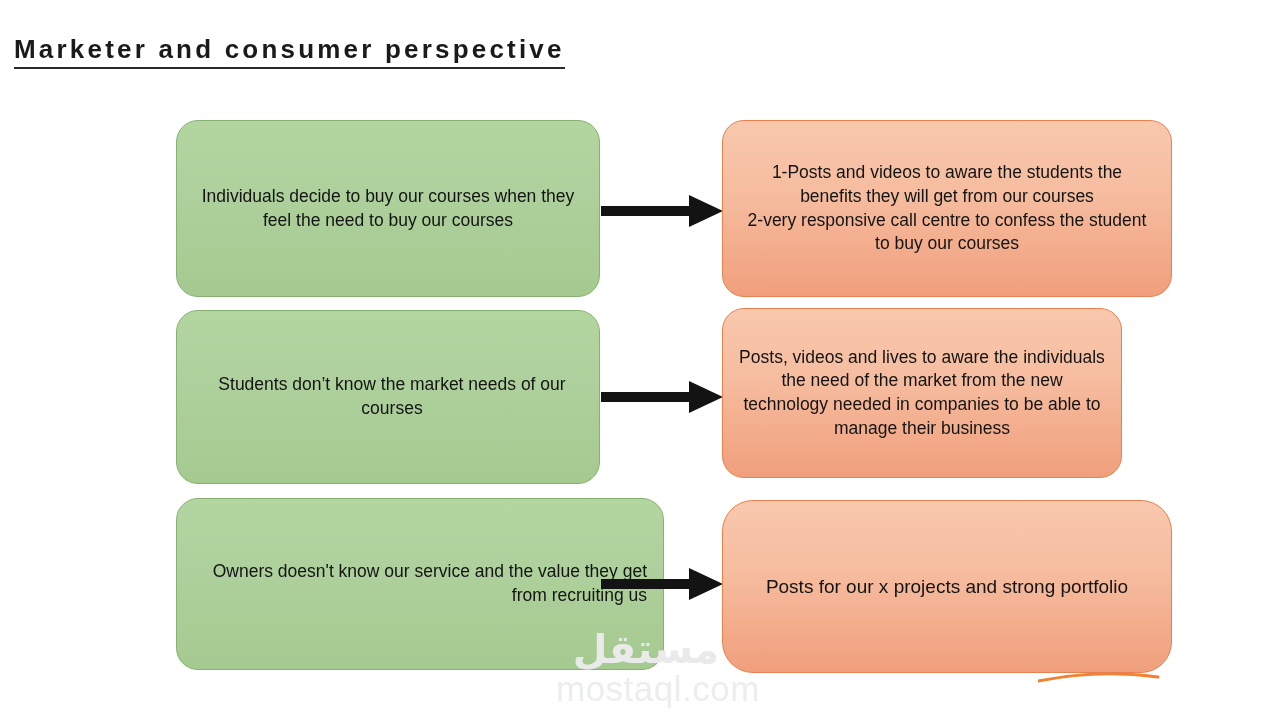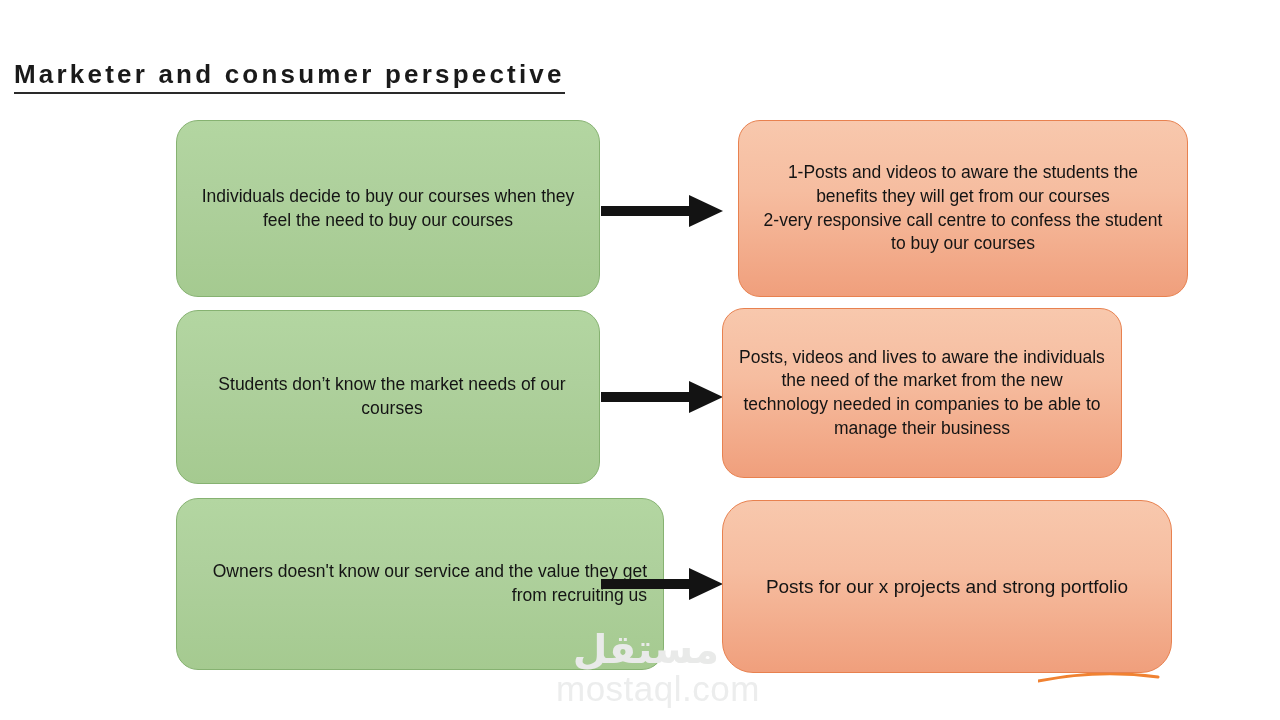--- a/index.html
+++ b/index.html
@@ -31,21 +31,20 @@
     top: 36px;
     font-size: 26px;
     font-weight: bold;
     color: #1a1a1a;
     letter-spacing: 3.2px;
     white-space: nowrap;
     border-bottom: 2px solid #2a2a2a;
     padding-bottom: 4px;
     line-height: 1.05;
     font-family: "Liberation Sans", sans-serif;
-    margin-top: 25px;
   }
 
   
   #watermark {
     position: absolute;
     left: 556px;
     top: 628px;
     width: 180px;
     height: 82px;
     text-align: center;
@@ -136,21 +135,21 @@
   <div class="node green" style="left:176px; top:120px; width:424px; height:177px;">
     <div class="node-text">Individuals decide to buy our courses when they feel the need to buy our courses</div>
   </div>
 
   <div class="arrow" style="left:601px; top:193px; width:123px; height:36px;">
     <svg width="123" height="36" viewBox="0 0 123 36">
       <path d="M0 13 L88 13 L88 2 L122 18 L88 34 L88 23 L0 23 Z" fill="#131313"></path>
     </svg>
   </div>
 
-  <div class="node orange" style="left:722px; top:120px; width:450px; height:177px;margin-left:16px;">
+  <div class="node orange" style="left:722px; top:120px; width:450px; height:177px;">
     <div class="node-text">1-Posts and videos to aware the students the benefits they will get from our courses
 2-very responsive call centre to confess the student to buy our courses</div>
   </div>
 
   <div class="node green" style="left:176px; top:310px; width:424px; height:174px;padding-left:24px;">
     <div class="node-text">Students don’t know the market needs of our courses</div>
   </div>
 
   <div class="arrow" style="left:601px; top:379px; width:123px; height:36px;">
     <svg width="123" height="36" viewBox="0 0 123 36">

